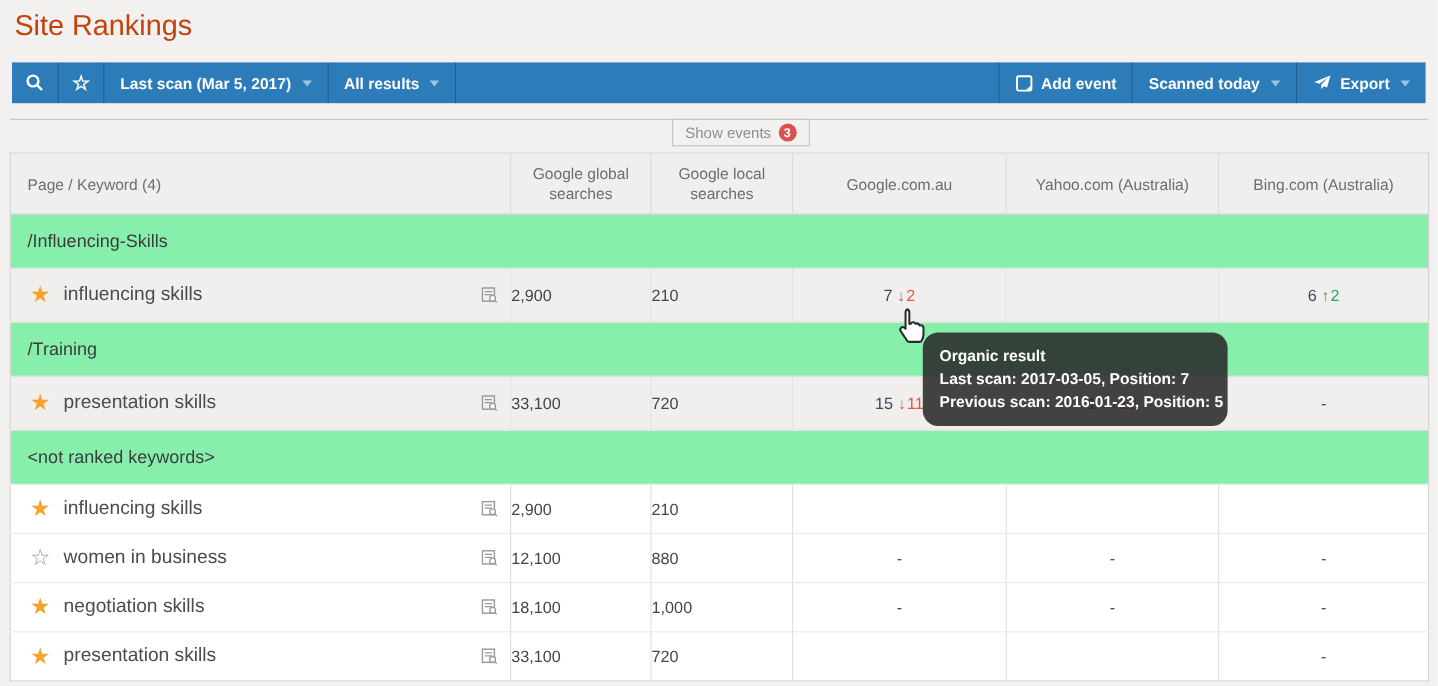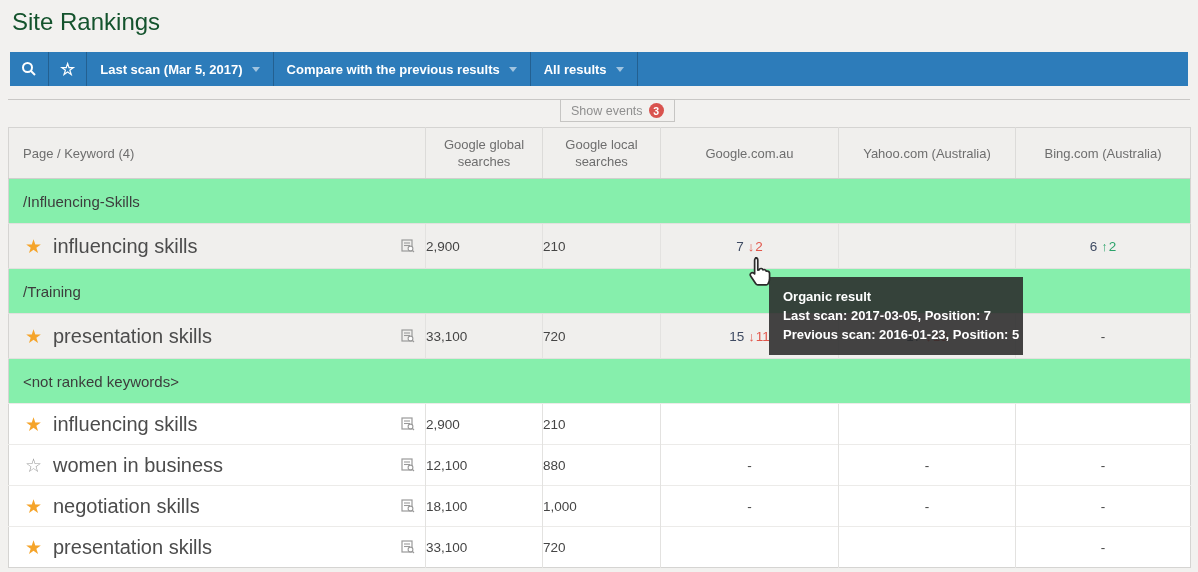--- a/index.html
+++ b/index.html
@@ -10,21 +10,21 @@
     color:#3c3c3c;
     overflow:hidden;
   }
   .page { position:relative; width:1198px; height:572px; }
 
   
   .page-title {
     margin:6px 0 0 12px;
     font-size:24px;
     line-height:32px;
-    color:#14532d;
+    color:#c2410c;
     font-weight:400;
   }
 
   
   .toolbar {
     display:flex;
     align-items:stretch;
     margin:14px 10px 0 10px;
     height:34px;
     background:#2d7cba;
@@ -115,21 +115,21 @@
     border-left:1px solid #e3e2e0;
     border-top:1px solid #e2e1df;
   }
   tr.kw-row td:first-child { border-left:none; }
   tr.kw-row.ranked td { background:#f0efed; }
   tr.kw-row.plain td { height:41px; background:#fff; border-top:1px solid #eceBe9; border-top-color:#ecebe9; }
   .kw-cell { display:flex; align-items:center; height:100%; padding:0 10px 0 16px; }
   .fav-star { font-size:19px; line-height:1; width:24px; cursor:pointer; }
   .fav-star.on { color:#f5a42a; }
   .fav-star.off { color:#9a9a9a; }
-  .kw-label { margin-left:4px; color:#4c4c4c; font-size:20px; cursor:pointer; }
+  .kw-label { margin-left:4px; color:#4c4c4c; font-size:16px; cursor:pointer; }
   .serp-btn { margin-left:auto; display:flex; align-items:center; cursor:pointer; }
   td.num { padding-right:14px; color:#3f3f3f; }
   td.rank { text-align:center; color:#565656; }
   .rk-pos { color:#3f4b63; }
   .rk-dn { color:#e2574c; }
   .rk-up { color:#2ca36b; }
   .rk-arrow { font-size:13px; padding:0 1px 0 4px; }
 
   
   .tooltip {
@@ -137,20 +137,21 @@
     left:769px; top:271px;
     width:254px;
     padding:10px 14px 11px 14px;
     background:rgba(42,42,42,0.88);
     color:#fff;
     font-size:13px;
     font-weight:700;
     line-height:19px;
     z-index:10;
     white-space:nowrap;
+    border-radius:13px;
   }
   .cursor-hand {
     position:absolute;
     left:744px; top:250px;
     z-index:11;
   }
 </style>
 </head>
 <body>
 
@@ -168,26 +169,46 @@
       </span>
     </div>
     <div class="tb-btn icon-only">
       <span class="tb-icon" style="font-size:17px;">☆</span>
     </div>
     <div class="tb-btn">
       <span>Last scan (Mar 5, 2017)</span>
       <span class="caret"></span>
     </div>
     <div class="tb-btn">
-      <span>Compare with the previous results</span>
-      <span class="caret"></span>
-    </div>
-    <div class="tb-btn">
       <span>All results</span>
       <span class="caret"></span>
+    </div>
+    <div class="tb-right">
+      <div class="tb-btn">
+        <span class="tb-icon">
+          <svg width="15" height="15" viewBox="0 0 15 15">
+              <rect x="1.5" y="1.5" width="12" height="12" rx="1.5" fill="none" stroke="#fff" stroke-width="1.6"></rect>
+              <polygon points="9,13.2 13.2,9 13.2,13.2" fill="#fff"></polygon>
+            </svg>
+        </span>
+        <span>Add event</span>
+      </div>
+      <div class="tb-btn">
+        <span>Scanned today</span>
+        <span class="caret"></span>
+      </div>
+      <div class="tb-btn">
+        <span class="tb-icon">
+          <svg width="16" height="16" viewBox="0 0 24 24">
+              <path d="M22 3 2 11l6 2.3 11-7.6-8.6 8.6.4 5.7 2.7-3.8 4.3 1.8L22 3z" fill="#fff"></path>
+            </svg>
+        </span>
+        <span>Export</span>
+        <span class="caret"></span>
+      </div>
     </div>
   </div>
 
   <div class="events-bar">
     <div class="events-line"></div>
     <div class="show-events-btn">
       <span>Show events</span>
       <span class="events-badge">3</span>
     </div>
   </div>

